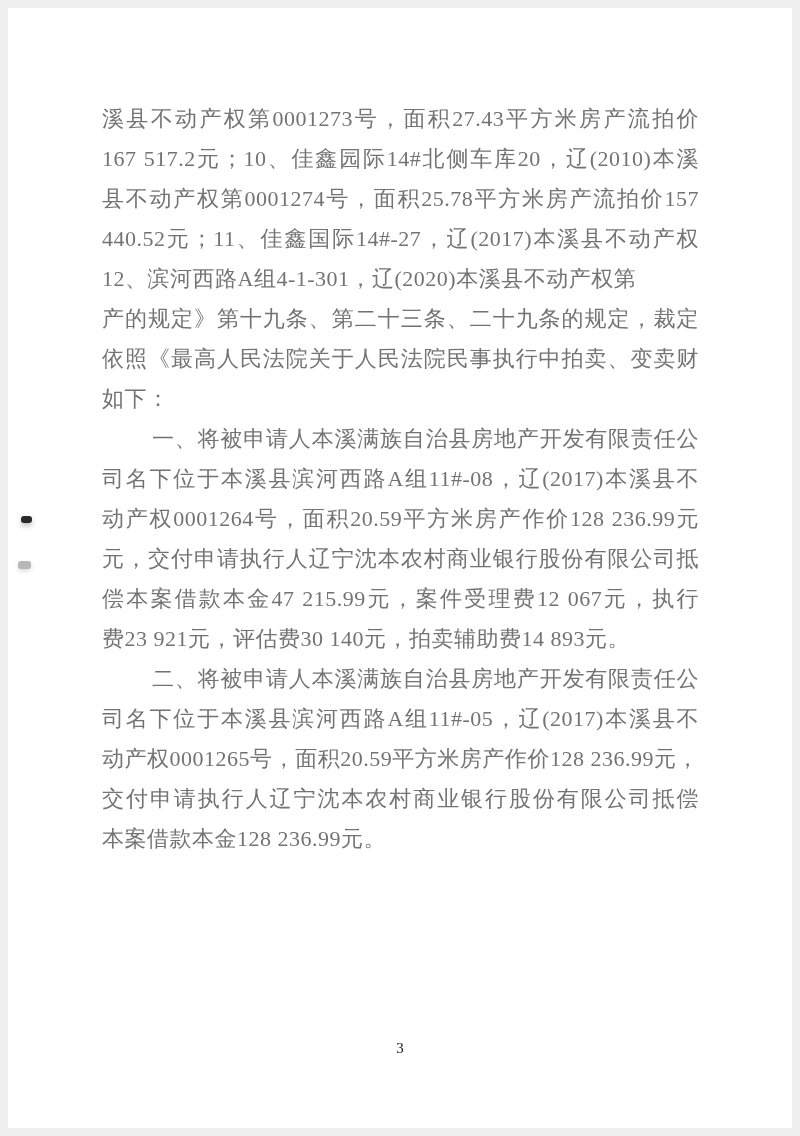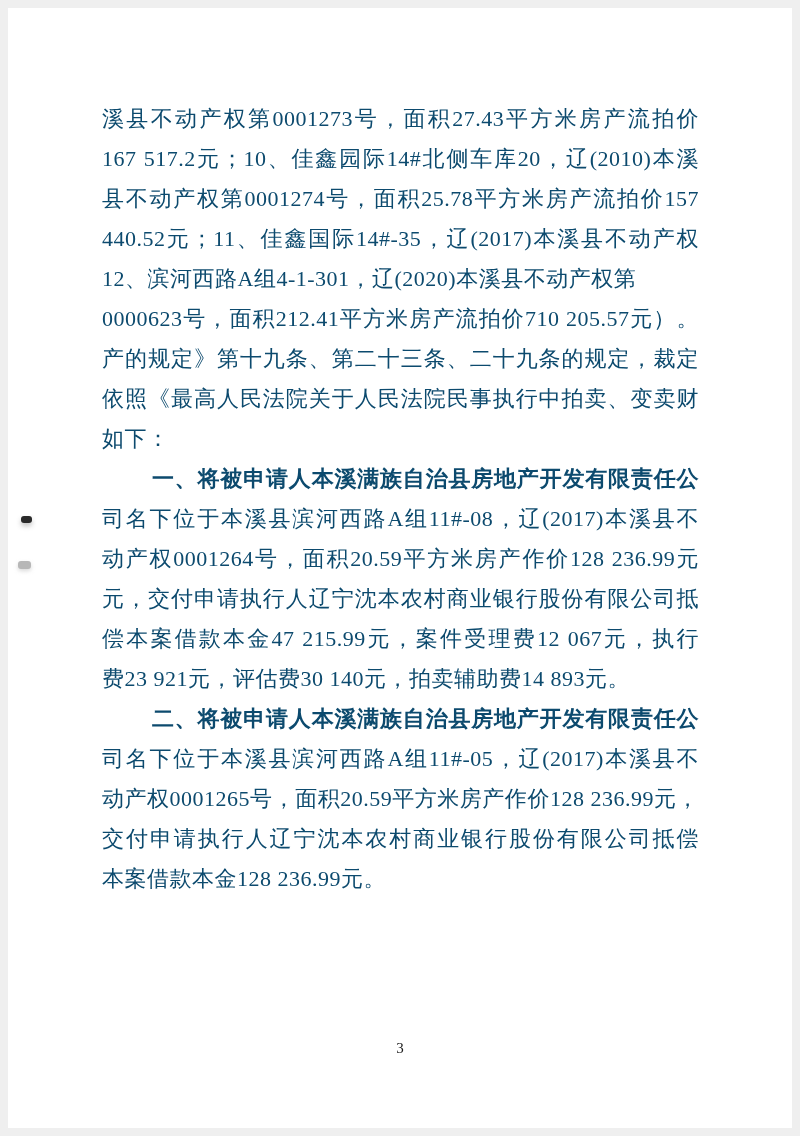--- a/index.html
+++ b/index.html
@@ -17,37 +17,36 @@
     top: 8px;
     width: 784px;
     height: 1120px;
     background: #ffffff;
   }
   .text-block {
     position: absolute;
     left: 94px;
     top: 91px;
     width: 597px;
-    color: #0c4a6e;
+    color: #737373;
     font-size: 22px;
     line-height: 40px;
   }
   .doc-line {
     white-space: nowrap;
     text-align: center;
     text-align-last: left;
     letter-spacing: 0.5px;
   }
   .doc-line.fill {
     text-align: justify;
     text-align-last: justify;
   }
   .doc-line.indent {
     text-indent: 50px;
-    font-weight: bold;
   }
   .page-footer {
     position: absolute;
     left: 0;
     top: 1030px;
     width: 784px;
     text-align: center;
     font-size: 15px;
     line-height: 20px;
     color: #1a1a1a;
@@ -78,23 +77,22 @@
 <body>
 
 <div class="paper">
   <span class="smudge dark"></span>
   <span class="smudge light"></span>
 
   <div class="text-block">
       <div class="doc-line fill">溪县不动产权第0001273号，面积27.43平方米房产流拍价</div>
       <div class="doc-line fill">167 517.2元；10、佳鑫园际14#北侧车库20，辽(2010)本溪</div>
       <div class="doc-line fill">县不动产权第0001274号，面积25.78平方米房产流拍价157</div>
-      <div class="doc-line fill">440.52元；11、佳鑫国际14#-35，辽(2017)本溪县不动产权</div>
+      <div class="doc-line fill">440.52元；11、佳鑫国际14#-27，辽(2017)本溪县不动产权</div>
       <div class="doc-line">12、滨河西路A组4-1-301，辽(2020)本溪县不动产权第</div>
-      <div class="doc-line fill">0000623号，面积212.41平方米房产流拍价710 205.57元）。</div>
       <div class="doc-line fill">产的规定》第十九条、第二十三条、二十九条的规定，裁定</div>
       <div class="doc-line fill">依照《最高人民法院关于人民法院民事执行中拍卖、变卖财</div>
       <div class="doc-line">如下：</div>
       <div class="doc-line indent fill">一、将被申请人本溪满族自治县房地产开发有限责任公</div>
       <div class="doc-line fill">司名下位于本溪县滨河西路A组11#-08，辽(2017)本溪县不</div>
       <div class="doc-line fill">动产权0001264号，面积20.59平方米房产作价128 236.99元</div>
       <div class="doc-line fill">元，交付申请执行人辽宁沈本农村商业银行股份有限公司抵</div>
       <div class="doc-line fill">偿本案借款本金47 215.99元，案件受理费12 067元，执行</div>
       <div class="doc-line">费23 921元，评估费30 140元，拍卖辅助费14 893元。</div>
       <div class="doc-line indent fill">二、将被申请人本溪满族自治县房地产开发有限责任公</div>

